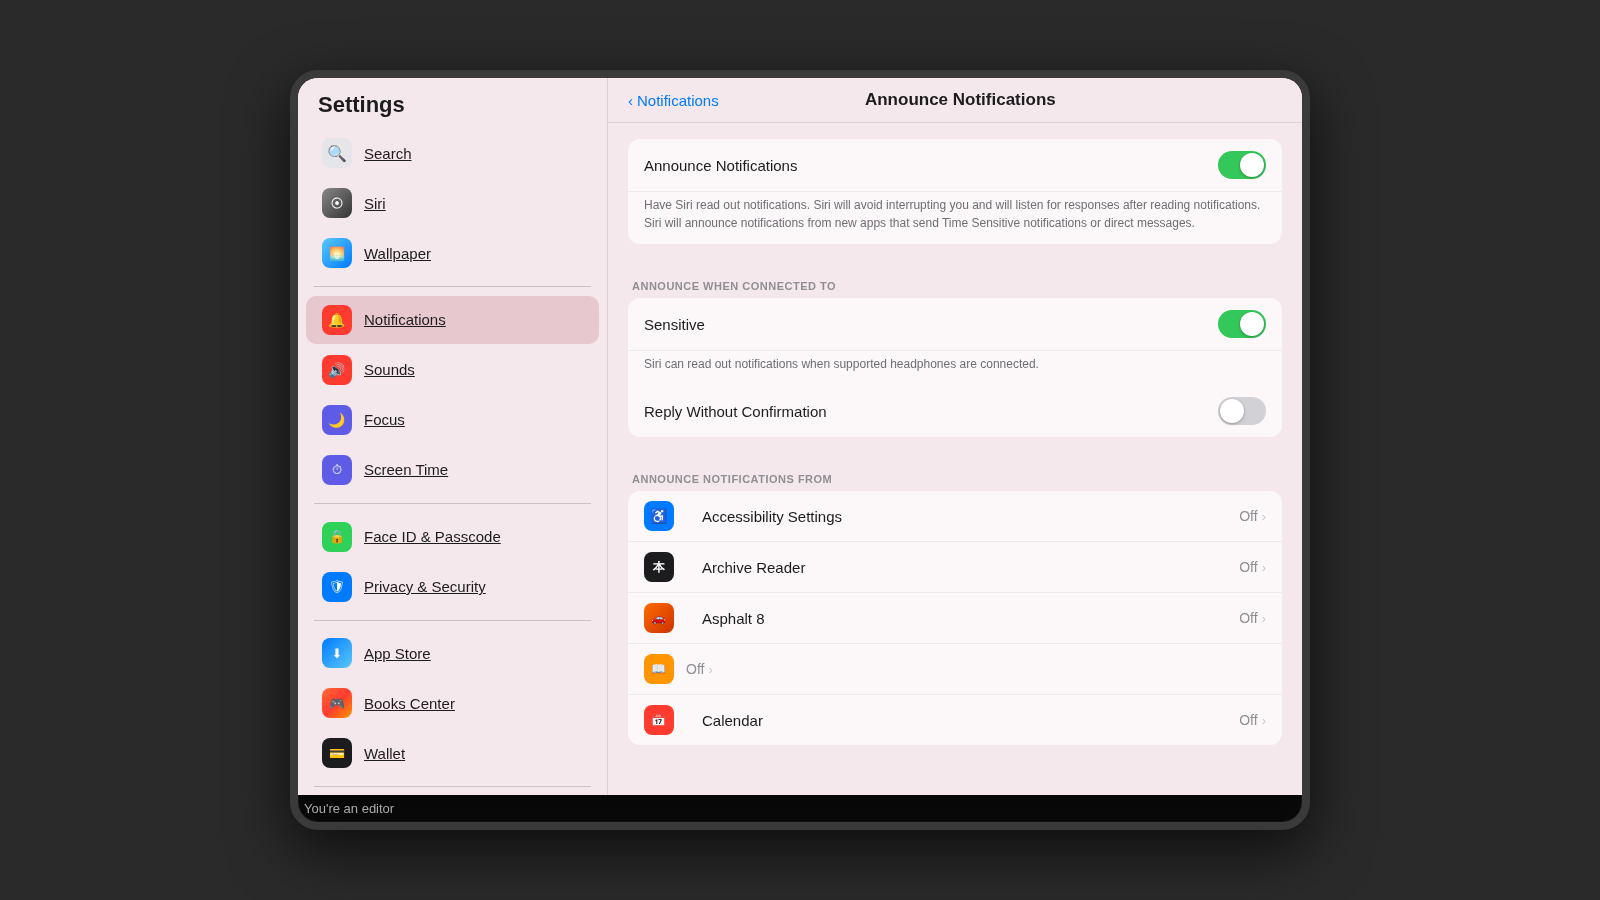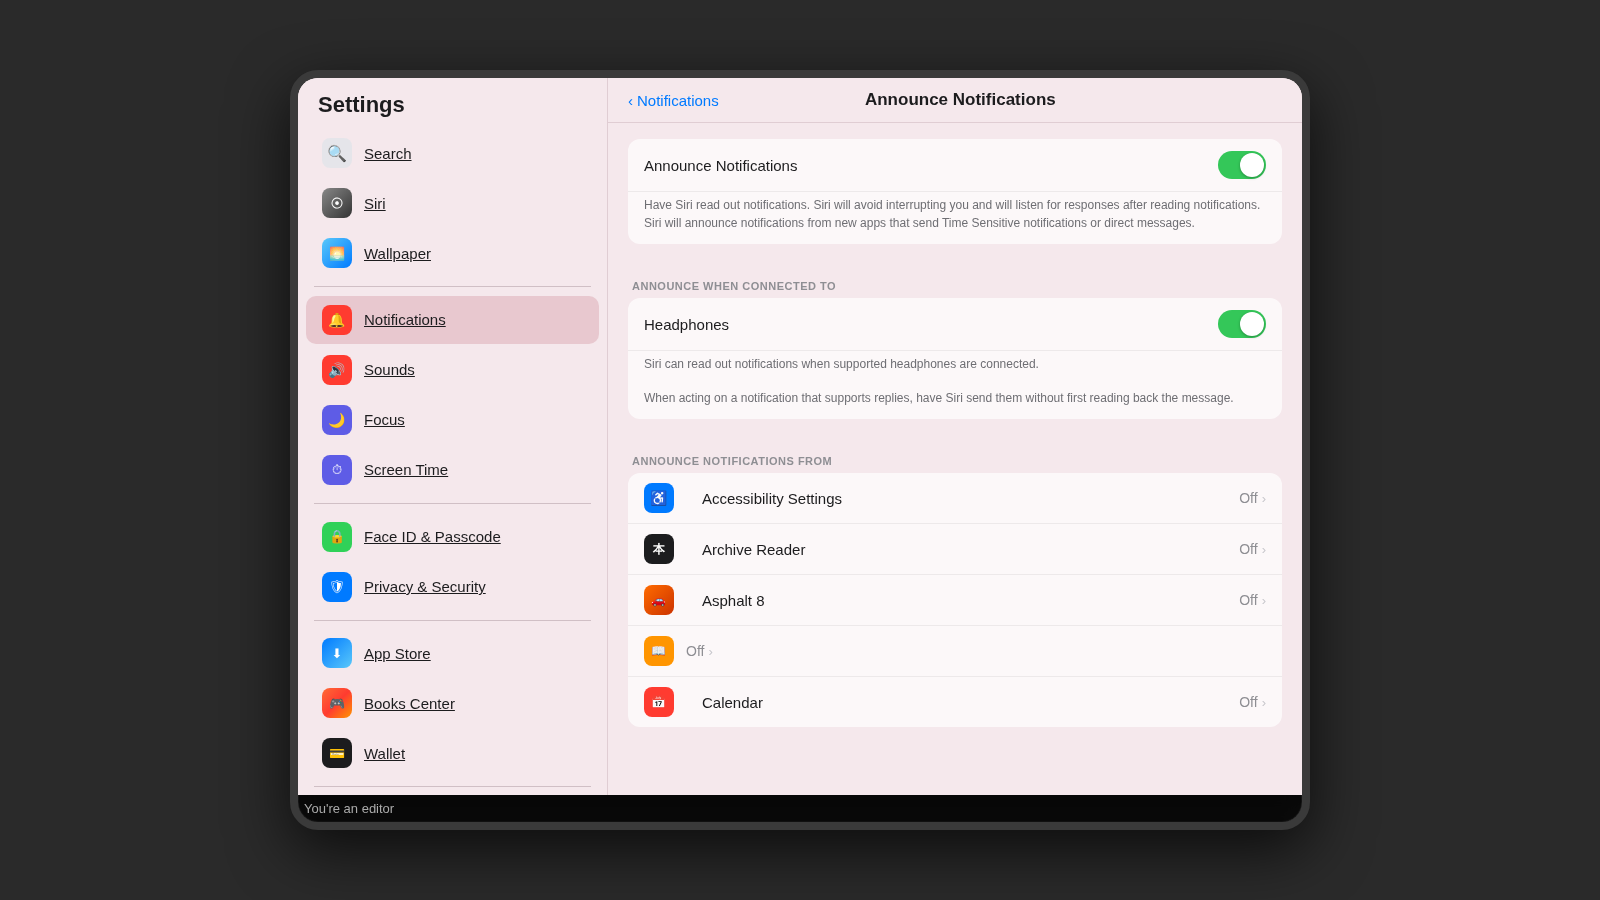--- a/index.html
+++ b/index.html
@@ -407,31 +407,34 @@
           <div class="setting-description">
             Have Siri read out notifications. Siri will avoid interrupting you and will listen for responses after reading notifications. Siri will announce notifications from new apps that send Time Sensitive notifications or direct messages.
           </div>
         </div>
 
         <div class="section-header">ANNOUNCE WHEN CONNECTED TO</div>
 
         <div class="section-card">
 
           <div class="setting-row">
-            <span class="setting-label">Headphones</span>
+            <span class="setting-label">Sensitive</span>
             <div class="toggle on">
               <div class="toggle-thumb"></div>
             </div>
           </div>
           <div class="setting-description">
             Siri can read out notifications when supported headphones are connected.
           </div>
 
-          <div class="setting-description">
-            When acting on a notification that supports replies, have Siri send them without first reading back the message.
+          <div class="setting-row">
+            <span class="setting-label">Reply Without Confirmation</span>
+            <div class="toggle off">
+              <div class="toggle-thumb"></div>
+            </div>
           </div>
         </div>
 
         <div class="section-header">ANNOUNCE NOTIFICATIONS FROM</div>
 
         <div class="section-card">
 
           <div class="app-row">
             <div class="app-icon-small" style="background:#007aff;">
               <span style="color:white;font-size:14px;">♿</span>

